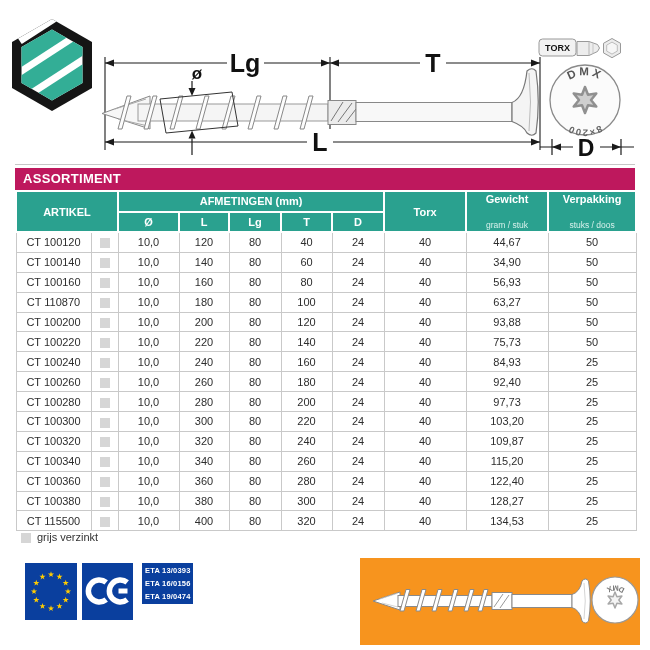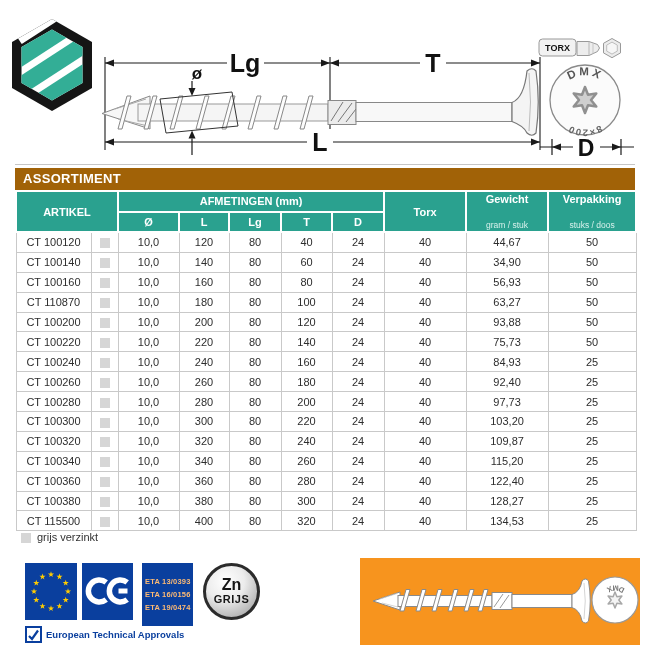--- a/index.html
+++ b/index.html
@@ -4,38 +4,38 @@
 <style>
   html,body{margin:0;padding:0;background:#fff;}
   .page{position:relative;width:650px;height:650px;background:#fff;overflow:hidden;
         font-family:"Liberation Sans",sans-serif;}
   svg text{font-family:"Liberation Sans",sans-serif;}
 
   .sep-line{position:absolute;left:15px;top:164px;width:620px;height:1px;background:#c6c6c6;}
 
   
   .table-wrap{position:absolute;left:15px;top:168px;width:620px;}
-  .assort-bar{height:22px;background:#a16207;color:#fff;font-size:13px;font-weight:bold;
+  .assort-bar{height:22px;background:#be185d;color:#fff;font-size:13px;font-weight:bold;
               line-height:22px;padding-left:8px;box-sizing:border-box;letter-spacing:.3px;}
   table.assort{border-collapse:collapse;table-layout:fixed;width:620px;}
   table.assort thead th{background:#2aa18f;color:#fff;border:2px solid #fff;
        font-size:11px;font-weight:bold;padding:1px 0;}
   th.artikel-h{text-align:center;padding-left:6px;}
   .h-sub{font-size:8.5px;font-weight:normal;color:#d8f1ec;margin-top:15px;}
   table.assort tbody td{border:1px solid #c9c9c9;font-size:11px;color:#2d2d2d;
        text-align:center;height:18.9px;padding:0;}
   table.assort tbody tr:first-child td{border-top:2px solid #84cc16;}
   td.artikel{text-align:left;padding-left:6px;color:#333;}
   .sq{display:inline-block;width:10px;height:10px;background:#d6d6d6;vertical-align:middle;}
 
   .legend{position:absolute;left:21px;top:531px;font-size:11px;color:#333;display:flex;align-items:flex-end;gap:6px;}
 
   
   .badge{position:absolute;}
-  .eta-box{left:142px;top:563px;width:51px;height:63px;background:#0a3f9e;color:#fdba74;
+  .eta-box{left:142px;top:563px;width:51px;height:41px;background:#0a3f9e;color:#ffffff;
      display:flex;flex-direction:column;justify-content:center;gap:4px;padding-left:3px;box-sizing:border-box;}
   .eta-box div{font-size:7.5px;font-weight:bold;letter-spacing:.2px;}
   .zn-badge{left:203px;top:563px;width:51px;height:51px;border-radius:50%;
      border:3px solid #2b2b2b;
      background:radial-gradient(circle at 38% 30%, #ffffff 0%, #ececec 40%, #b5b5b5 78%, #d2d2d2 100%);
      display:flex;flex-direction:column;align-items:center;justify-content:center;line-height:1.05;}
   .zn-el{font-size:16px;font-weight:bold;color:#161616;}
   .zn-sub{font-size:11px;font-weight:bold;color:#161616;letter-spacing:.5px;}
   .approvals{left:25px;top:626px;display:flex;align-items:center;gap:4px;}
   .chk{width:13px;height:13px;border:2px solid #0a3f9e;background:#fff;box-sizing:content-box;}
@@ -446,33 +446,21 @@
       <path d="M36.5,28 L45.5,28" stroke-width="5"></path>
     </g>
   </svg>
 
   <div class="badge eta-box">
     <div>ETA 13/0393</div>
     <div>ETA 16/0156</div>
     <div>ETA 19/0474</div>
   </div>
 
-  <div class="badge zn-badge">
-    <span class="zn-el">Zn</span>
-    <span class="zn-sub">GRIJS</span>
-  </div>
-
-  <div class="badge approvals">
-    <span class="chk">
-      <svg width="13" height="13" viewBox="0 0 13 13">
-          <polyline points="2,7 5,10 11,1.5" fill="none" stroke="#0a3f9e" stroke-width="2.2"></polyline>
-        </svg>
-    </span>
-    <span class="approvals-label">European Technical Approvals</span>
-  </div>
+
 
   <div class="promo">
     <svg width="280" height="87" viewBox="0 0 280 87">
       <defs>
         <path id="arcP" d="M268,35 A15,15 0 0 0 242,35" fill="none"></path>
       </defs>
       <polygon points="13,43 40,34 40,52" fill="#fff" stroke="#8a8a8a" stroke-width="1"></polygon>
       <path d="M20,41 L37,35.5 M22,45 L38,49" stroke="#c9c9c9" stroke-width="0.8" fill="none"></path>
       <rect x="38" y="37.5" width="94" height="11" fill="#fff" stroke="#8a8a8a" stroke-width="1"></rect>
       <g fill="#fff" stroke="#8a8a8a" stroke-width="1">

